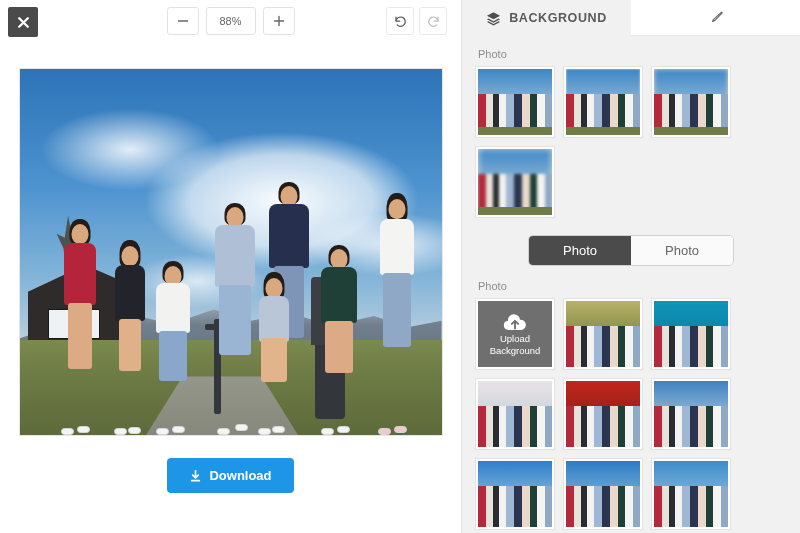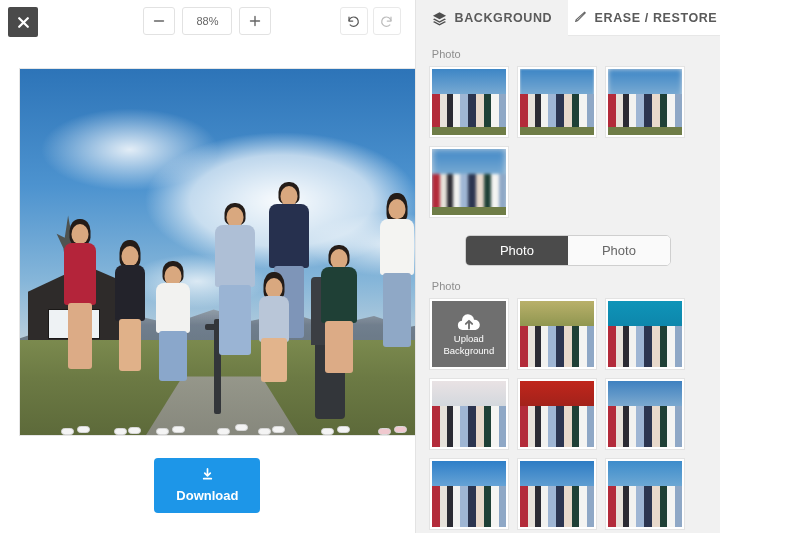--- a/index.html
+++ b/index.html
@@ -2,21 +2,21 @@
 <html><head>
 <meta charset="utf-8">
 <style>
   * { box-sizing: border-box; margin: 0; padding: 0; }
   html, body {
     width: 800px; height: 533px;
     font-family: "Liberation Sans", sans-serif;
     background: #ffffff;
     overflow: hidden;
   }
-  .app { display: flex; width: 720px; height: 533px; }
+  .app { display: flex; width: 800px; height: 533px; }
 
   
   .editor { width: 461px; height: 533px; position: relative; background: #ffffff; }
 
   .toolbar {
     height: 44px; position: relative;
     display: flex; align-items: center;
     background: #ffffff;
   }
   .close-btn {
@@ -142,21 +142,21 @@
   }
 
   .download-wrap {
     position: absolute; left: 0; right: 0; top: 458px;
     display: flex; justify-content: center;
   }
   .download-btn {
     background: #1d96e8; color: #fff;
     border: none; border-radius: 4px;
     padding: 10px 22px; font-size: 13px; font-weight: bold;
-    display: flex; align-items: center; gap: 7px; cursor: pointer; flex-direction: column;
+    display: flex; align-items: flex-end; gap: 7px; cursor: pointer;
   }
 
   
   .panel {
     width: 339px; height: 533px;
     background: #f1f1f1;
     border-left: 1px solid #e3e3e3;
     position: relative; overflow: hidden;
   }
   .tabs { display: flex; height: 36px; }
@@ -378,21 +378,20 @@
           <path d="M2.6 8 L8 10.8 L13.4 8 L15 8.8 L8 12.5 L1 8.8 Z" fill="#4e4e4e"></path>
           <path d="M2.6 11 L8 13.8 L13.4 11 L15 11.8 L8 15.5 L1 11.8 Z" fill="#4e4e4e"></path>
         </svg>
         <span>BACKGROUND</span>
       </div>
       <div class="tab inactive">
         <svg width="16" height="16" viewBox="0 0 16 16">
           <path d="M13.6 2.2 L14.3 2.9 L6.4 10.8 L4.6 11.5 L5.3 9.7 Z" fill="none" stroke="#666" stroke-width="1.1" stroke-linejoin="round"></path>
           <path d="M5.3 9.7 L6.4 10.8" stroke="#666" stroke-width="1"></path>
         </svg>
-        <span>ERASE / RESTORE</span>
       </div>
     </div>
 
     <div class="panel-body">
 
       <div class="section-label">Photo</div>
       <div class="thumb-grid">
         <div class="thumb b1">
           <div class="mini-sky" style="background:linear-gradient(#3d86c6,#8db6d6 52%,#b6c8cf);"></div>
           <div class="mini-people"></div>

